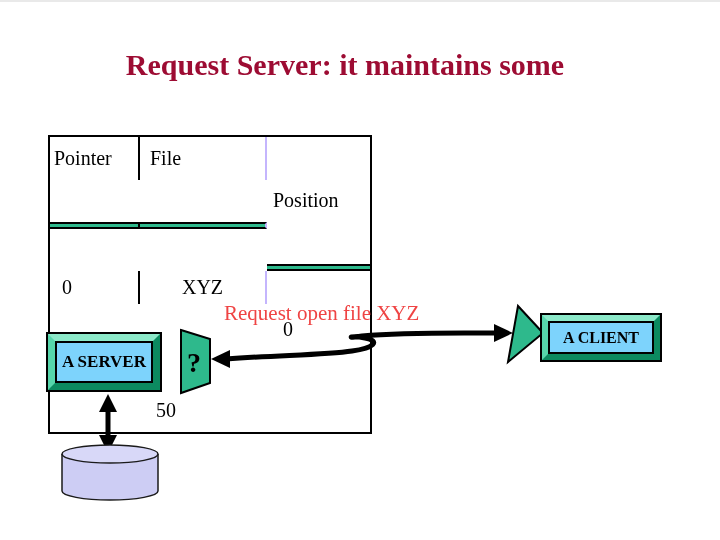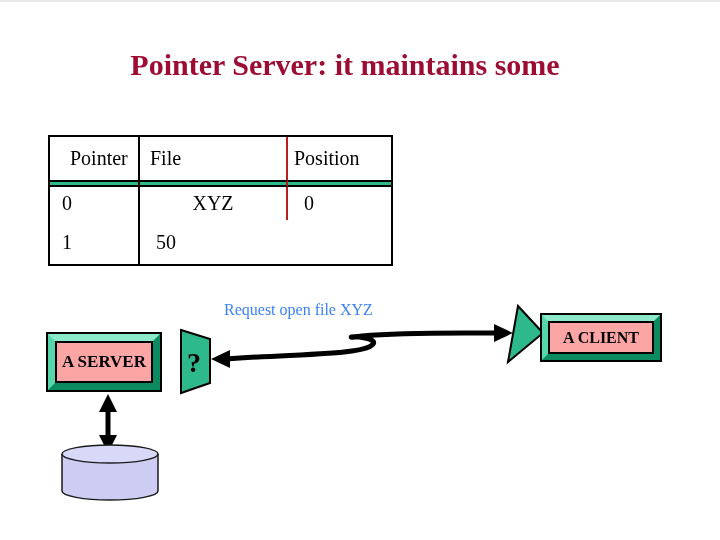--- a/index.html
+++ b/index.html
@@ -14,72 +14,72 @@
     position:absolute; left:30px; top:44px; width:630px;
     text-align:center; color:#9d0c33; font-weight:bold;
     font-size:30px; line-height:38px; letter-spacing:0px;
   }
 
   
   .tbl { position:absolute; left:48px; top:133px; border:2px solid #000; background:#fff; }
   .trow { display:flex; }
   .cell { box-sizing:border-box; display:flex; align-items:center; font-size:20px; color:#000; }
   .c0 { width:90px; border-right:2px solid #000; }
-  .c1 { width:148px; border-right:2px solid #b91c1c; }
-  .c2 { width:103px; }
-  .hrow .cell { height:43px; padding-left:20px; }
+  .c1 { width:127px; border-right:2px solid #c4b5fd; }
+  .c2 { width:103px;margin-top:42px; }
+  .hrow .cell { height:43px; padding-left:4px; }
   .hrow .c1 { padding-left:10px; }
   .hrow .c2 { padding-left:6px; }
   .sep .cell { height:7px; background:#2eb98c; border-top:2px solid #000; border-bottom:2px solid #000; padding:0; }
   .r1 .cell { height:33px; }
   .r2 .cell { height:44px; }
   .vrow .c0 { padding-left:12px; }
   .vrow .c1 { justify-content:center; }
   .vrow .c2 { padding-left:16px; }
 
   
   .code { position:absolute; left:408px; top:141px; width:300px; font-weight:bold; font-size:19px; line-height:24px; color:#000; }
   .code .ln0 { color:#333399; }
   .code .ln3 { padding-left:72px; }
 
   
-  .lbl { position:absolute; font-size:16px; color:#3b82f6; white-space:nowrap; }
+  .lbl { position:absolute; font-size:21px; color:#ef4444; white-space:nowrap; }
   .req { left:224px; top:299px; }
   .ans { left:257px; top:372px; }
 
   
   .overlay { position:absolute; left:0; top:0; width:720px; height:540px; pointer-events:none; }
 
   
   .box3d { position:absolute; border:2px solid #000; background:#2eb98c; box-sizing:border-box; }
   .box3d .bevel {
     position:absolute; inset:0; box-sizing:border-box;
     border-style:solid; border-width:7px;
     border-color:#8ce9c9 #0c8a60 #0c8a60 #56d6ab;
   }
   .box3d .face {
-    position:absolute; inset:7px; border:2px solid #000; background:#fca5a5;
+    position:absolute; inset:7px; border:2px solid #000; background:#7dd3fc;
     display:flex; align-items:center; justify-content:center;
     font-weight:bold; color:#000; white-space:nowrap;
   }
   .server { left:46px; top:330px; width:116px; height:60px; }
   .server .face { font-size:17px; }
   .client { left:540px; top:311px; width:122px; height:49px; }
   .client .bevel { border-width:6px; }
   .client .face { inset:6px; font-size:16px; }
 
   .qmark { position:absolute; left:187px; top:345px; font-size:28px; font-weight:bold; color:#000; }
 </style>
 </head>
 <body>
 
 <div class="slide">
 
   <div class="title">
-    <div>Pointer Server: it maintains some</div>
+    <div>Request Server: it maintains some</div>
   </div>
 
   <div class="tbl">
     <div class="trow hrow">
       <div class="cell c0">Pointer</div>
       <div class="cell c1">File</div>
       <div class="cell c2">Position</div>
     </div>
     <div class="trow sep">
       <div class="cell c0"></div>

